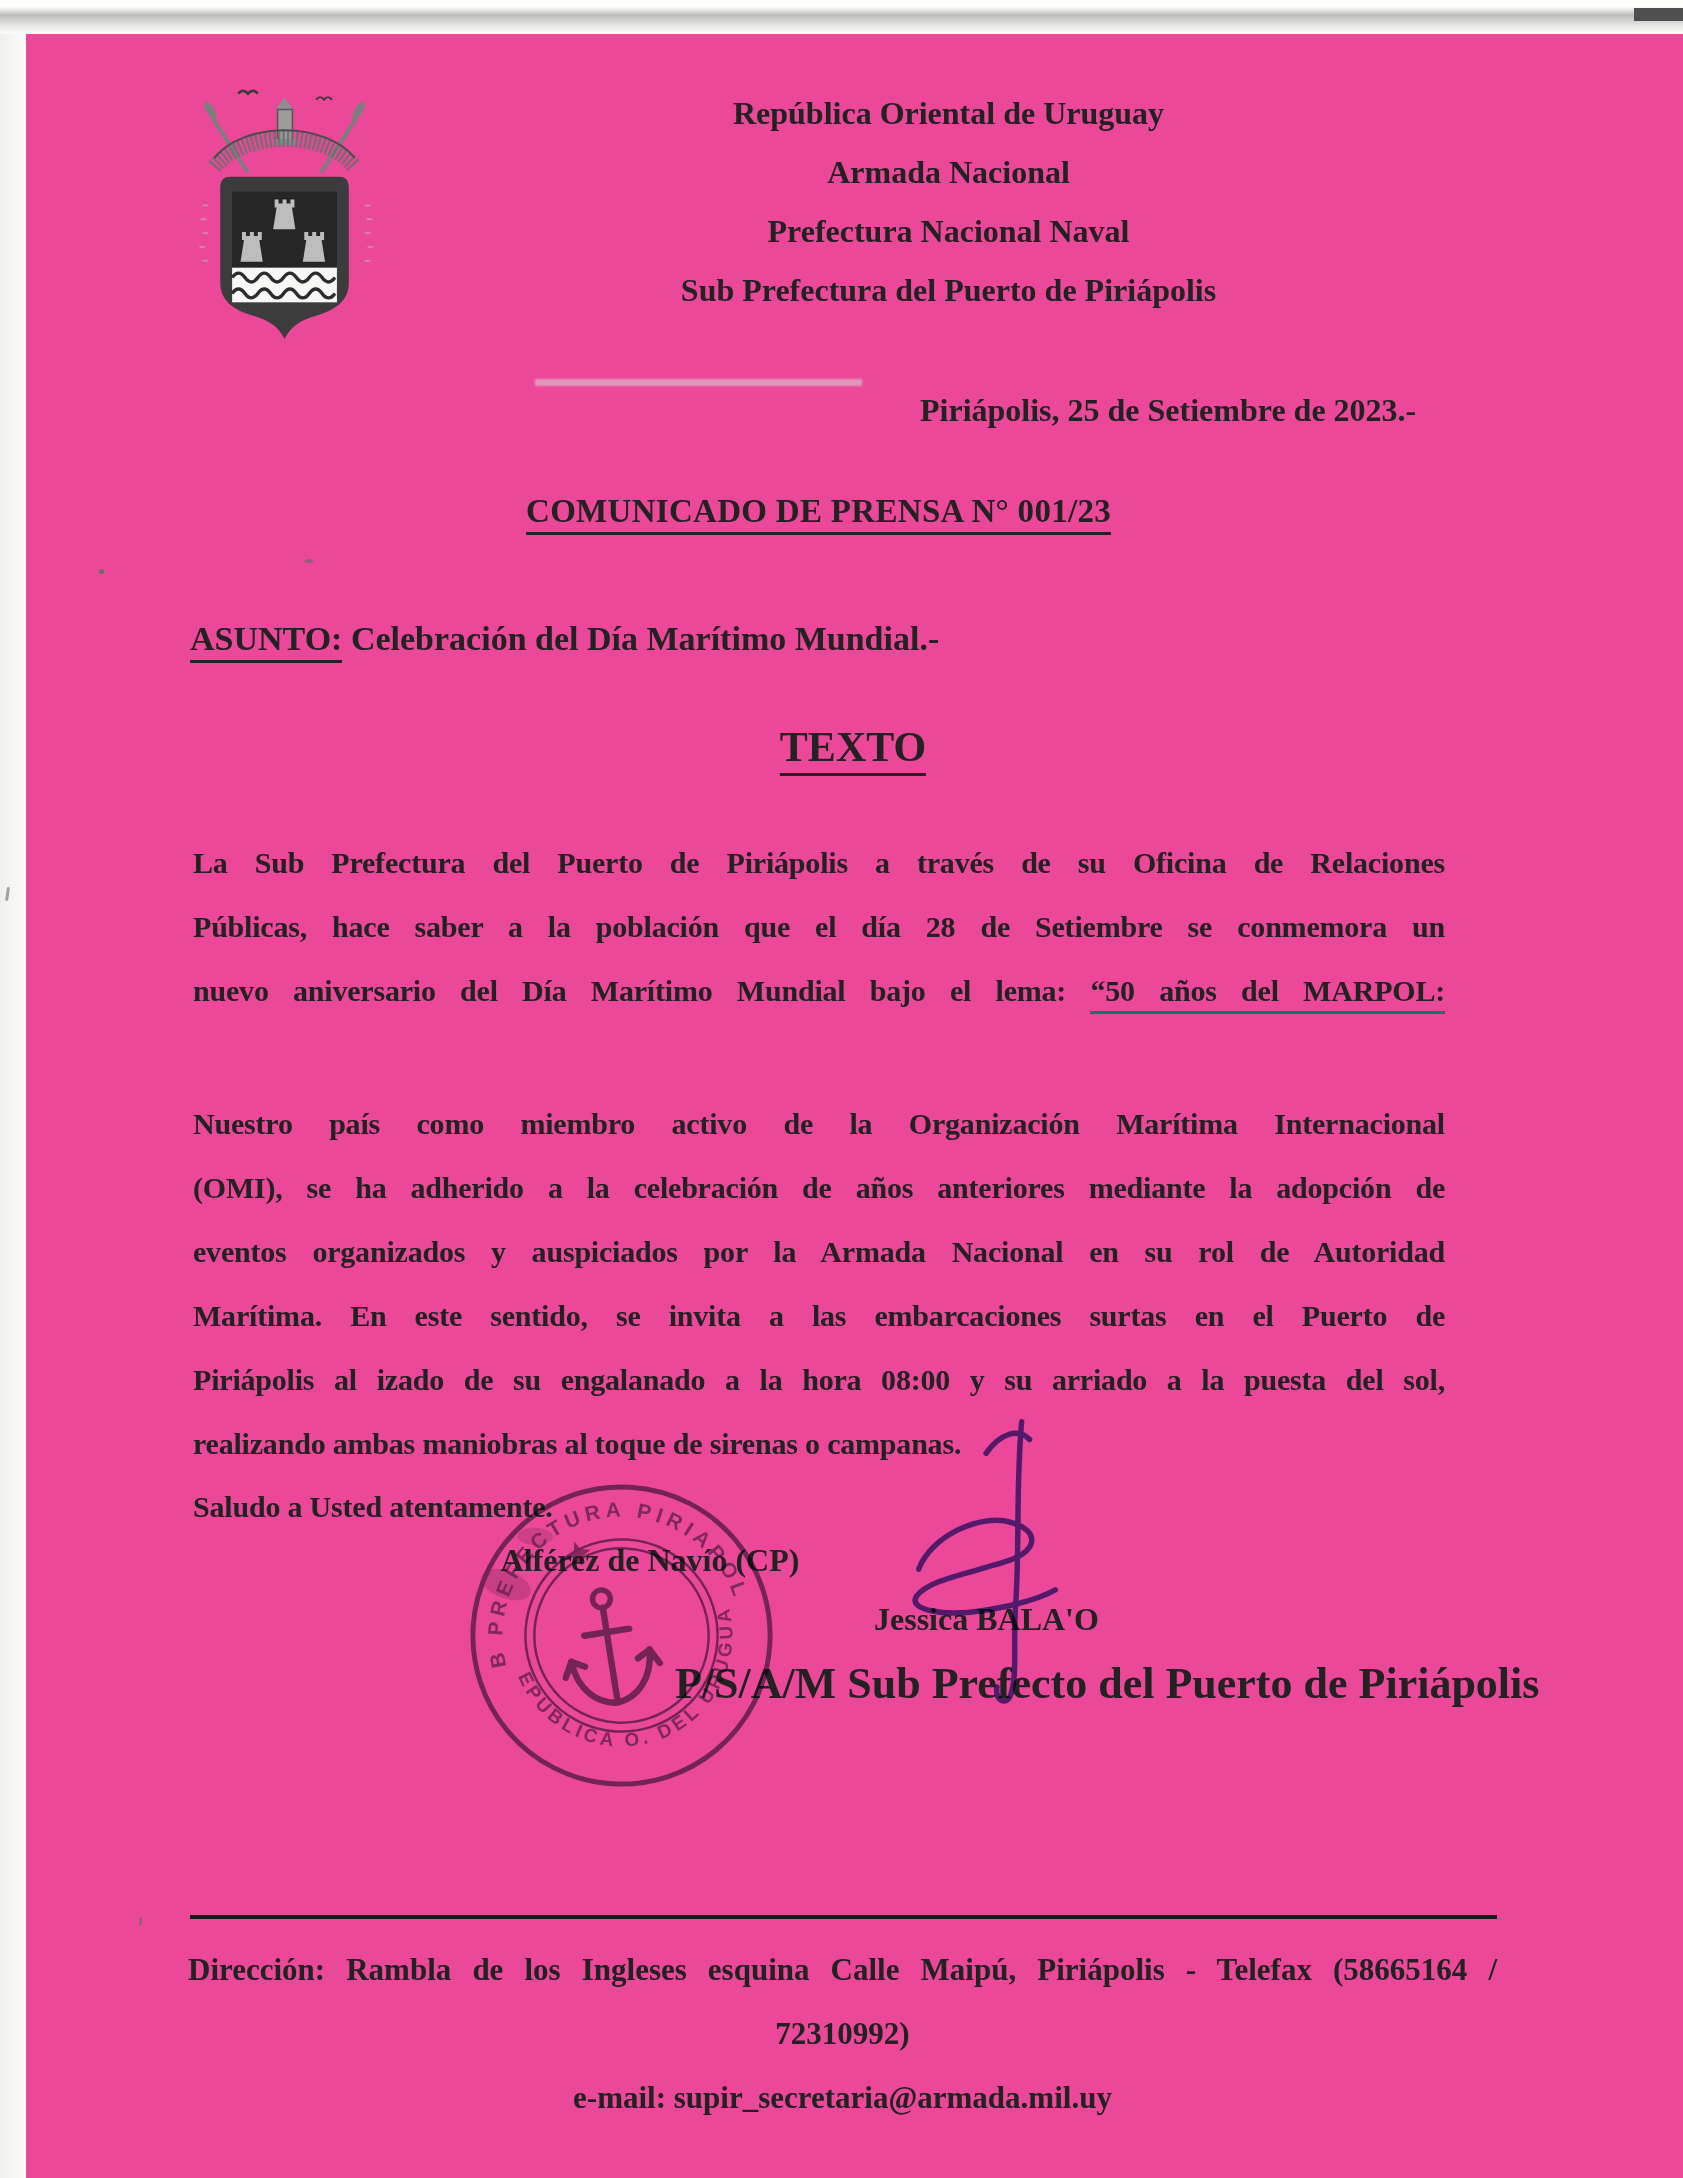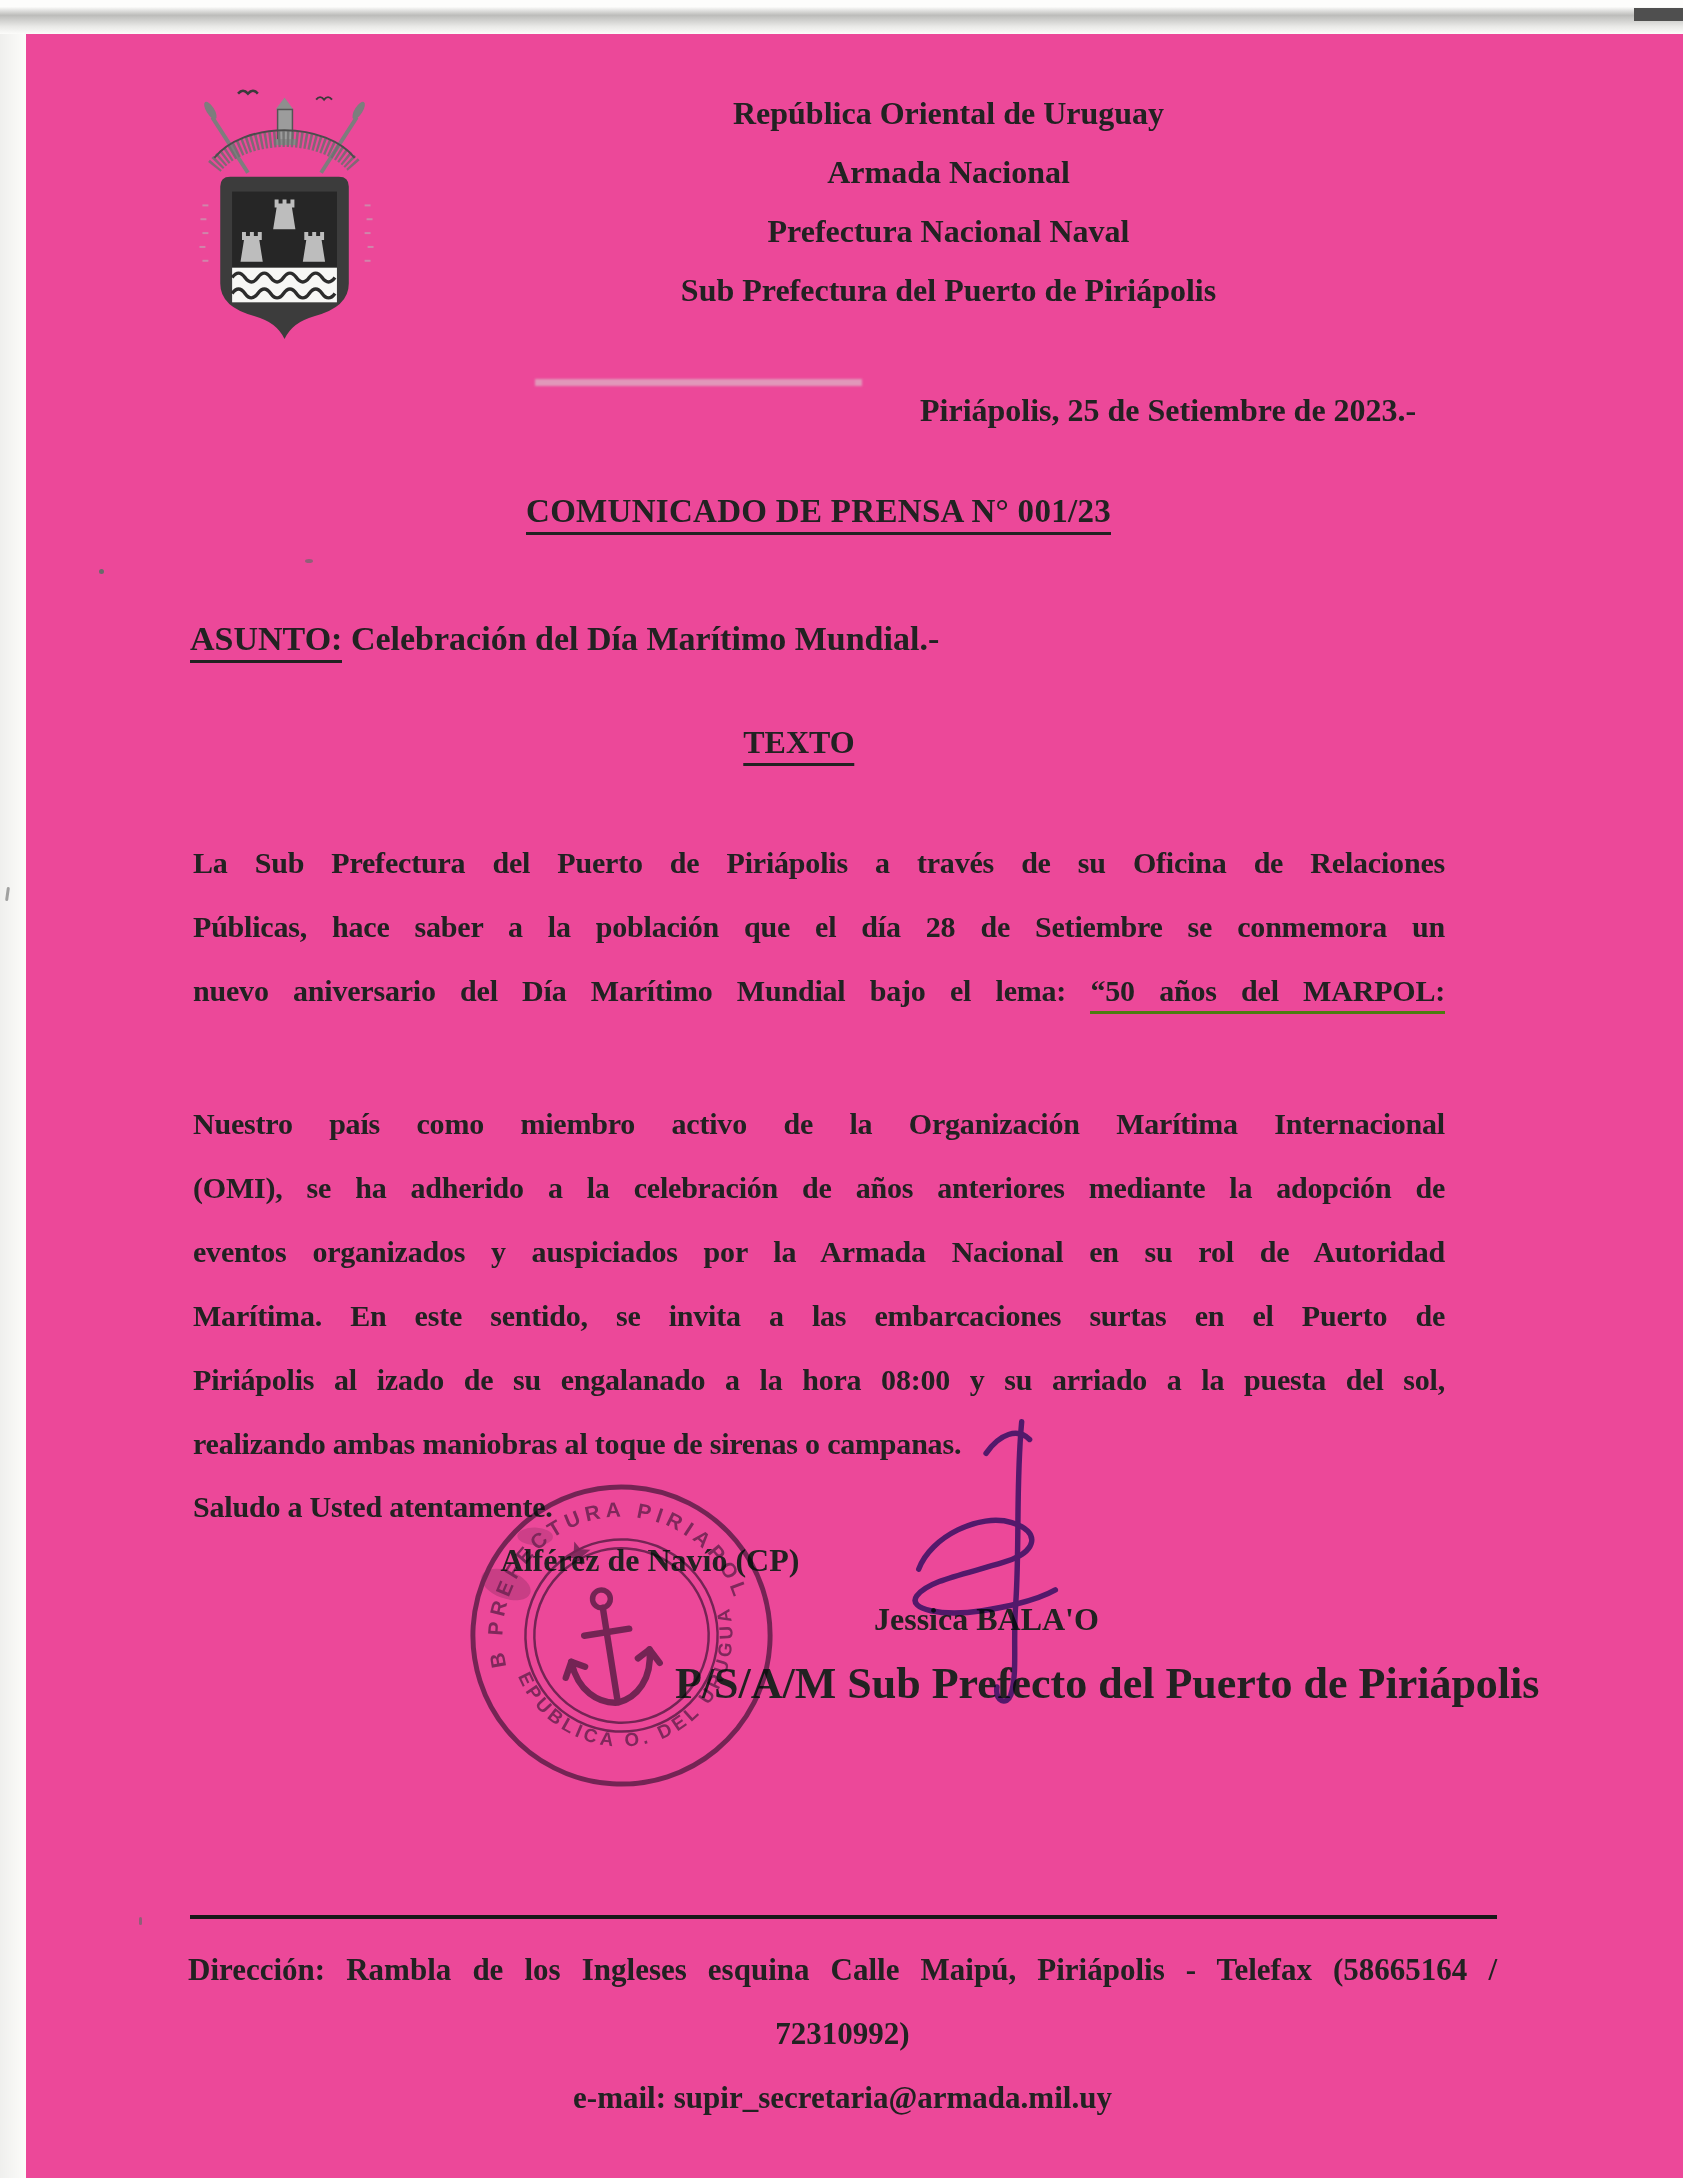--- a/index.html
+++ b/index.html
@@ -30,25 +30,25 @@
   .abs{position:absolute;line-height:1;white-space:nowrap;}
   .header-block{
     position:absolute;left:602px;top:97px;width:693px;text-align:center;
     font-size:32px;
   }
   .header-block div{margin-bottom:27px;line-height:32px;}
   .date-line{left:920px;top:394px;font-size:32px;}
   .title-line{left:526px;top:495px;font-size:33px;letter-spacing:0.3px;}
   .u{border-bottom:3px solid #222;padding-bottom:3px;text-align:right;}
   .subject-line{left:190px;top:622px;font-size:34px;}
-  .texto-line{left:799px;top:726px;font-size:32px;transform:translateX(-50%);}
+  .texto-line{left:853px;top:726px;font-size:42px;transform:translateX(-50%);}
   .para{position:absolute;left:193px;width:1252px;font-size:30px;letter-spacing:-0.2px;}
   .para .jline{height:64px;line-height:64px;text-align:justify;text-align-last:justify;overflow:hidden;}
   .para .lline{height:64px;line-height:64px;text-align:left;}
-  .para .ul{border-bottom:3px solid #4d7c0f;padding-bottom:4px;}
+  .para .ul{border-bottom:3px solid #0f766e;padding-bottom:4px;}
   .p1{top:831px;}
   .p2{top:1092px;}
   .closing{top:1475px;}
   .sig-rank{left:650px;top:1544px;font-size:32px;transform:translateX(-50%);}
   .sig-name{left:874px;top:1603px;font-size:32px;}
   .sig-role{left:675px;top:1662px;font-size:44px;}
   .stamp{position:absolute;left:463px;top:1477px;width:317px;height:317px;mix-blend-mode:multiply;}
   .sig-ink{position:absolute;left:0;top:0;width:1683px;height:2178px;pointer-events:none;mix-blend-mode:multiply;}
   .footer-rule{
     position:absolute;left:190px;top:1915px;width:1307px;height:4px;background:#181818;

